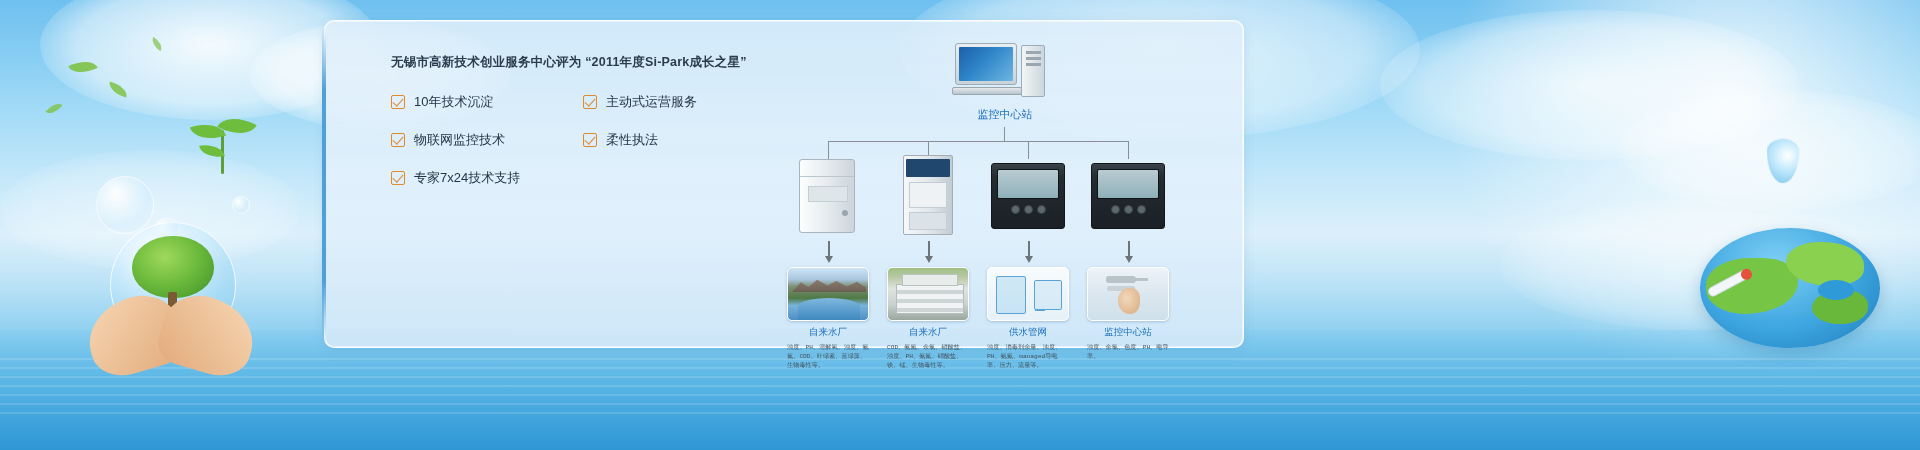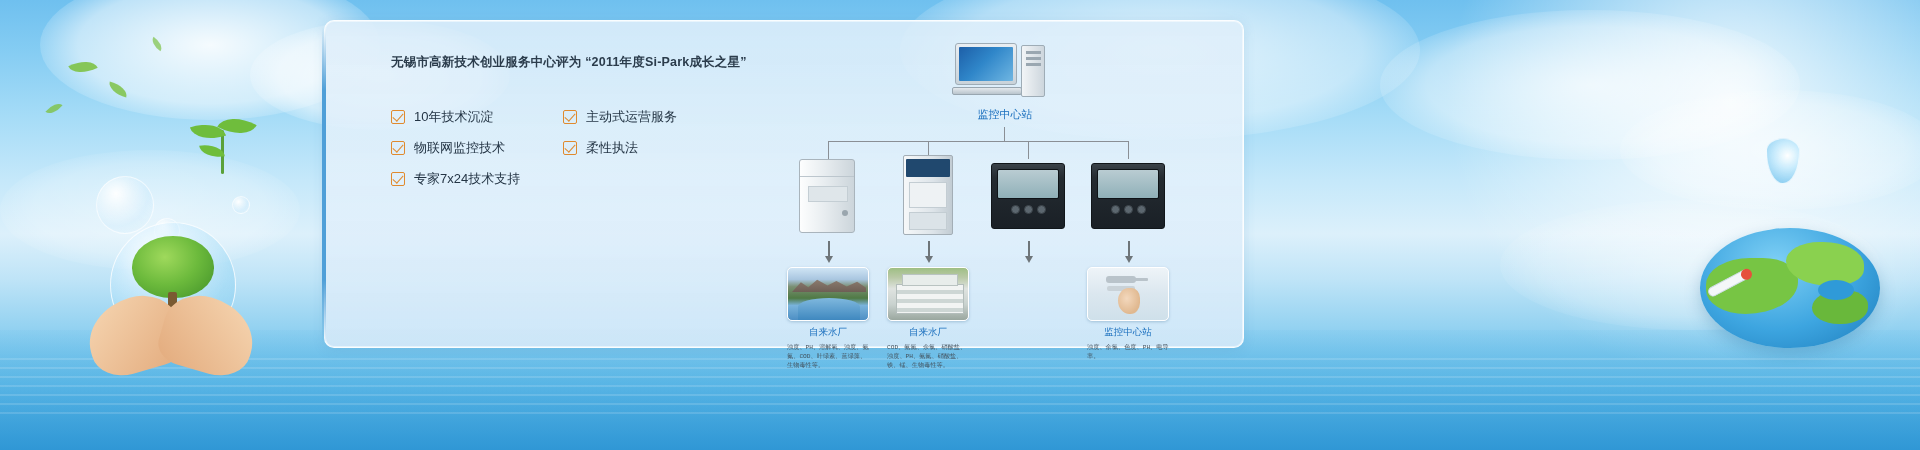--- a/index.html
+++ b/index.html
@@ -127,22 +127,22 @@
   .headline {
     font-size: 19px; font-weight: bold; color: #1a74c4; letter-spacing: .5px;
     line-height: 26px;
   }
   .subline {
     margin-top: 10px; font-size: 12.5px; color: #2b3c4c; font-weight: bold;
     letter-spacing: .2px; line-height: 18px;
   }
 
   .feature-grid {
-    margin-top: 37px; display: grid; grid-template-columns: 172px 1fr;
-    row-gap: 13px; column-gap: 0;
+    margin-top: 22px; display: grid; grid-template-columns: 172px 1fr;
+    row-gap: 13px; column-gap: 0; gap: 20px;
   }
   .feature {
     display: flex; align-items: center; gap: 9px;
     font-size: 13px; color: #243545; line-height: 18px;
   }
   .chk {
     width: 14px; height: 14px; flex: 0 0 14px; border: 1.6px solid #e08a2e;
     border-radius: 2px; position: relative; background: transparent;
   }
   .chk::after {
@@ -443,20 +443,25 @@
       <div class="scene" style="left:7px;">
         <div class="thumb th-river"></div>
         <div class="sc-label">自来水厂</div>
         <div class="sc-desc">浊度、PH、溶解氧、浊度、氨氮、COD、叶绿素、蓝绿藻、生物毒性等。</div>
       </div>
       <div class="scene" style="left:107px;">
         <div class="thumb th-plant"></div>
         <div class="sc-label">自来水厂</div>
         <div class="sc-desc">COD、氨氮、余氯、硝酸盐、浊度、PH、氨氮、硝酸盐、铁、锰、生物毒性等。</div>
       </div>
+      <div class="scene" style="left:207px;">
+        <div class="thumb th-diag"></div>
+        <div class="sc-label">供水管网</div>
+        <div class="sc-desc">浊度、消毒剂余量、浊度、PH、氨氮、managed导电率、压力、流量等。</div>
+      </div>
       <div class="scene" style="left:307px;">
         <div class="thumb th-tap"></div>
         <div class="sc-label">监控中心站</div>
         <div class="sc-desc">浊度、余氯、色度、PH、电导率。</div>
       </div>
     </div>
 
   </div>
 </div>
 

